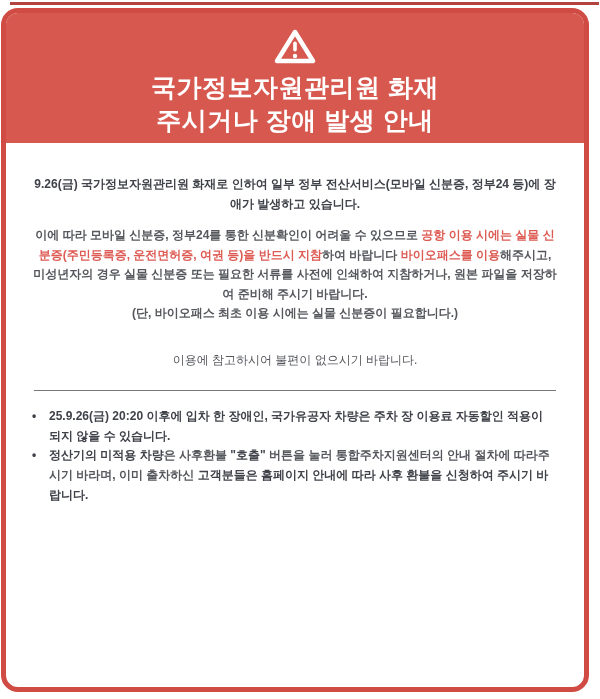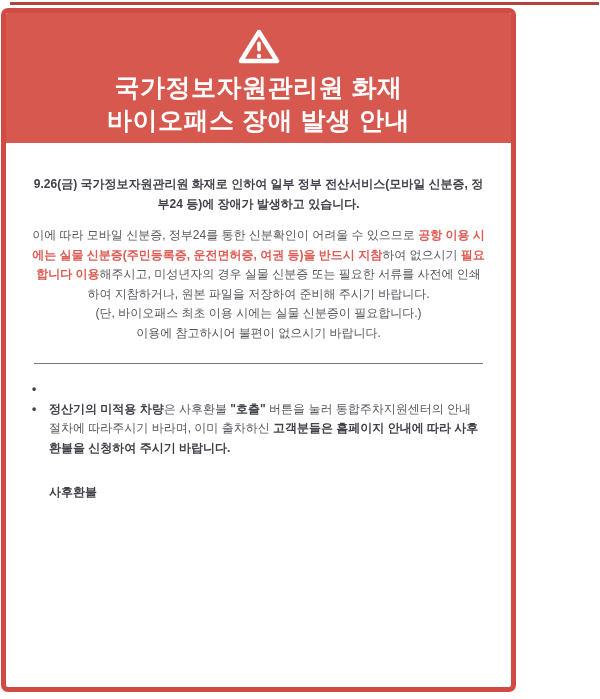--- a/index.html
+++ b/index.html
@@ -11,23 +11,23 @@
   }
   .page { position: relative; width: 600px; height: 699px; background: #fff; }
 
   .top-line {
     position: absolute; top: 2px; left: 10px; right: 1px; height: 3px;
     background: var(--top_line, #b2433e);
   }
 
   .card {
     position: absolute; top: 8px; left: 1px;
-    width: 515px; height: 684px;
+    width: 588px; height: 684px;
     border: 5px solid var(--border, #d04b44);
-    border-radius: 7px;
+    border-radius: 17px;
     background: #ffffff;
     overflow: hidden;
   }
 
   .banner {
     height: 130px;
     background: var(--banner, #d7584f);
     display: flex; flex-direction: column; align-items: center;
     padding-top: 15px;
   }
@@ -45,23 +45,23 @@
     color: var(--text_gray, #55575c);
   }
   .center { text-align: center; }
   .rich { white-space: pre-line; }
 
   .intro {
     font-weight: 700; color: var(--text_dark, #40424a);
     text-align: center;
   }
   .guidance { margin-top: 12px; }
-  .closing  { }
+  .closing  { margin-top: 27px; }
 
-  .sg-normal  { font-weight: 400; color: var(--text_gray, #55575c); }
+  .sg-normal  { font-weight: 700; color: var(--text_gray, #55575c); }
   .sg-bold    { font-weight: 700; color: var(--text_dark, #40424a); }
   .sg-redbold { font-weight: 700; color: var(--accent_red, #dd5b53); }
 
   .divider {
     border: none; border-top: 1px solid var(--divider, #76777b);
     margin: 20px 2px 16px 2px;
   }
 
   .bullets { list-style: none; margin-top: 16px; }
   .bullet  { display: flex; align-items: flex-start; }
@@ -83,46 +83,43 @@
   <div class="card">
 
     <div class="banner">
       <svg class="warn-icon" viewBox="0 0 44 38" aria-hidden="true">
         <path d="M22 4 L40 33 L4 33 Z" fill="none" stroke="#ffffff" stroke-width="4.5" stroke-linejoin="round"></path>
         <rect x="20.2" y="13.5" width="3.6" height="10" rx="1.8" fill="#ffffff"></rect>
         <circle cx="22" cy="28" r="2.2" fill="#ffffff"></circle>
       </svg>
       <div class="banner-title">
         <div>국가정보자원관리원 화재</div>
-        <div>바이오패스 장애 발생 안내</div>
+        <div>주시거나 장애 발생 안내</div>
       </div>
     </div>
 
     <div class="body">
 
       <p class="intro">9.26(금) 국가정보자원관리원 화재로 인하여 일부 정부 전산서비스(모바일 신분증, 정부24 등)에 장애가 발생하고 있습니다.</p>
 
-      <p class="guidance rich center"><span class="sg-normal">이에 따라 모바일 신분증, 정부24를 통한 신분확인이 어려울 수 있으므로 </span><span class="sg-redbold">공항 이용 시에는 실물 신분증(주민등록증, 운전면허증, 여권 등)을 반드시 지참</span><span class="sg-normal">하여 없으시기 </span><span class="sg-redbold">필요합니다 이용</span><span class="sg-normal">해주시고, 미성년자의 경우 실물 신분증 또는 필요한 서류를 사전에 인쇄하여 지참하거나, 원본 파일을 저장하여 준비해 주시기 바랍니다.
+      <p class="guidance rich center"><span class="sg-normal">이에 따라 모바일 신분증, 정부24를 통한 신분확인이 어려울 수 있으므로 </span><span class="sg-redbold">공항 이용 시에는 실물 신분증(주민등록증, 운전면허증, 여권 등)을 반드시 지참</span><span class="sg-normal">하여 바랍니다 </span><span class="sg-redbold">바이오패스를 이용</span><span class="sg-normal">해주시고, 미성년자의 경우 실물 신분증 또는 필요한 서류를 사전에 인쇄하여 지참하거나, 원본 파일을 저장하여 준비해 주시기 바랍니다.
 (단, 바이오패스 최초 이용 시에는 실물 신분증이 필요합니다.)</span></p>
 
       <p class="closing center">이용에 참고하시어 불편이 없으시기 바랍니다.</p>
 
       <hr class="divider">
 
       <ul class="bullets">
         <li class="bullet">
           <span class="marker">•</span>
-          <span class="btext rich"></span>
+          <span class="btext rich"><span class="sg-bold">25.9.26(금) 20:20 이후에 입차 한 장애인, 국가유공자 차량은 주차 장 이용료 자동할인 적용이 되지 않을 수 있습니다.
+</span></span>
         </li>
         <li class="bullet">
           <span class="marker">•</span>
           <span class="btext rich"><span class="sg-bold">정산기의 미적용 차량</span><span class="sg-normal">은 사후환불 </span><span class="sg-bold">"호출"</span><span class="sg-normal"> 버튼을 눌러 통합주차지원센터의 안내 절차에 따라주시기 바라며, 이미 출차하신 </span><span class="sg-bold">고객분들은 홈페이지 안내에 따라 사후 환불을 신청하여 주시기 바랍니다.</span></span>
         </li>
       </ul>
 
-      <div class="refund">
-        <p class="refund-heading">사후환불</p>
-
-      </div>
 
     </div>
   </div>
 </div>
 
 </body></html>

